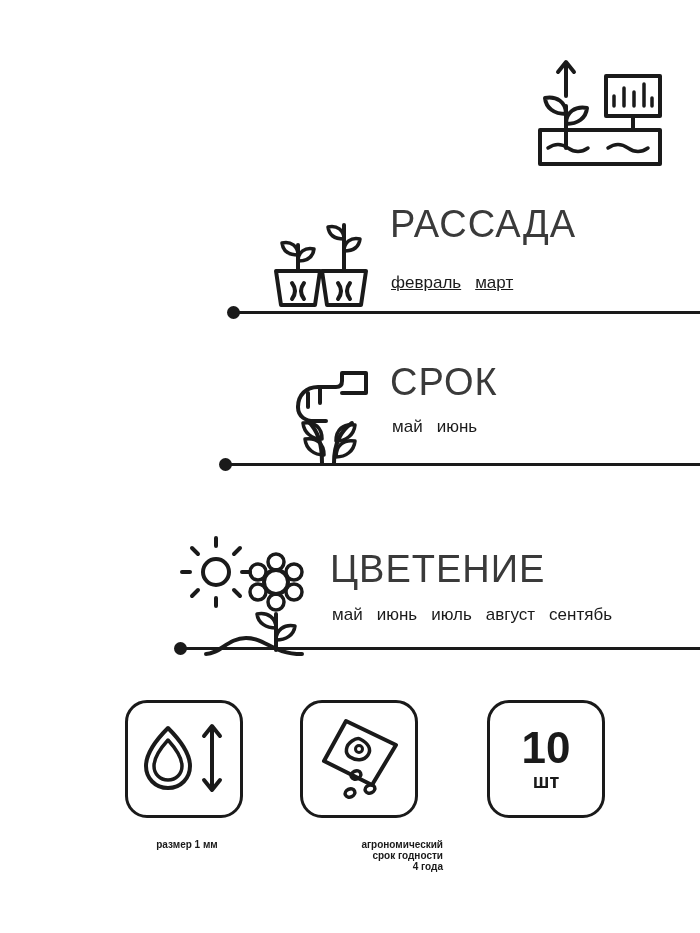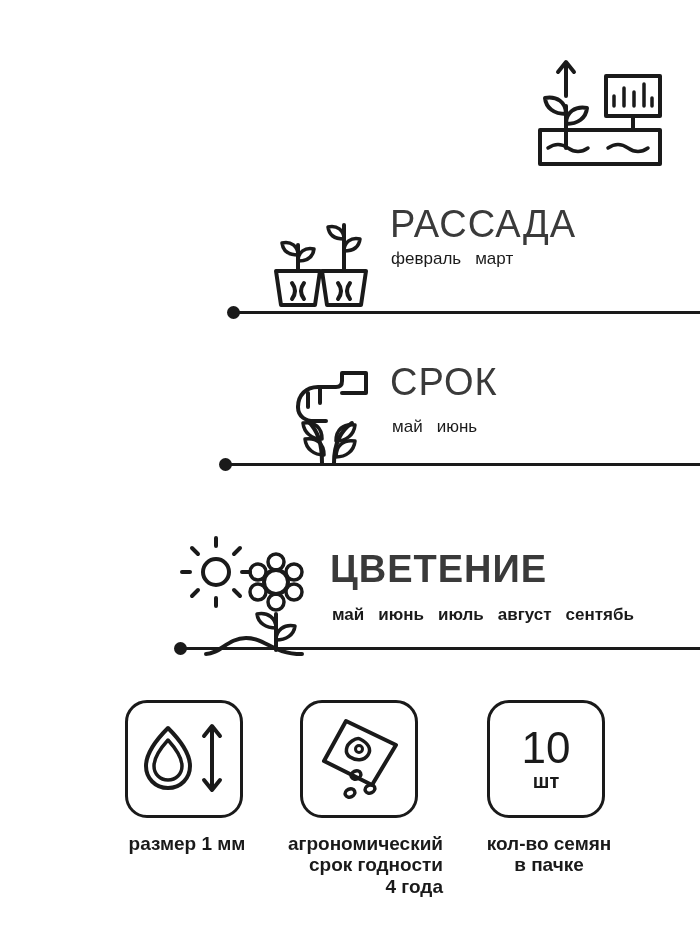--- a/index.html
+++ b/index.html
@@ -103,28 +103,29 @@
     top: 0; left: 0;
     width: 100%;
     height: 100%;
     display: flex;
     align-items: center;
     justify-content: center;
   }
   .card-caption {
     position: absolute;
     text-align: center;
-    font-size: 19px;
+    font-size: 10px;
     line-height: 1.12;
     color: #1a1a1a;
     font-weight: bold;
+    margin-top: 6px;
   }
   .count-number {
     font-size: 44px;
-    font-weight: normal;
+    font-weight: bold;
     line-height: 0.95;
     text-align: center;
     color: #1a1a1a;
   }
   .count-unit {
     font-size: 20px;
     font-weight: bold;
     text-align: center;
     color: #1a1a1a;
     line-height: 1;
@@ -182,21 +183,21 @@
       <path d="M32 56 C41 56 47 52 48 44 C39 42 32 47 32 56 Z" stroke="#1a1a1a" stroke-width="3.5" stroke-linejoin="round"></path>
 
       <path d="M78 64 V20" stroke="#1a1a1a" stroke-width="4" stroke-linecap="round"></path>
       <path d="M78 34 C69 34 63 30 62 22 C71 20 78 25 78 34 Z" stroke="#1a1a1a" stroke-width="3.5" stroke-linejoin="round"></path>
       <path d="M78 46 C87 46 93 42 94 34 C85 32 78 37 78 46 Z" stroke="#1a1a1a" stroke-width="3.5" stroke-linejoin="round"></path>
     </svg>
   </div>
 
   <div class="stage-label" style="left:390px; top:18px;">РАССАДА</div>
 
-  <div class="stage-months" style="left:391px; top:64px;">
+  <div class="stage-months" style="left:391px; top:88px;text-decoration:underline;">
     <span>февраль</span><span>март</span>
   </div>
 
   <div class="rule" style="left:236px; top:126px; width:464px;"></div>
   <div class="rule-dot" style="left:227px; top:121px;"></div>
 </div>
 
 <div class="stage" style="top:345px;height:145px;">
   <div class="stage-icon" style="left:278px; top:14px;">
     <svg width="110" height="112" viewBox="0 0 110 112" fill="none" xmlns="http://www.w3.org/2000/svg">
@@ -220,21 +221,21 @@
   <div class="stage-label" style="left:390px; top:16px;">СРОК</div>
 
   <div class="stage-months" style="left:392px; top:72px;">
     <span>май</span><span>июнь</span>
   </div>
 
   <div class="rule" style="left:228px; top:118px; width:472px;"></div>
   <div class="rule-dot" style="left:219px; top:113px;"></div>
 </div>
 
-<div class="stage" style="top:520px;height:160px;font-weight:bold;">
+<div class="stage" style="top:520px;height:160px;">
   <div class="stage-icon" style="left:176px; top:12px;">
     <svg width="150" height="130" viewBox="0 0 150 130" fill="none" xmlns="http://www.w3.org/2000/svg">
 
       <circle cx="40" cy="40" r="13" stroke="#1a1a1a" stroke-width="4"></circle>
       <path d="M40 14 V6 M40 74 V66 M14 40 H6 M74 40 H66 M22 22 L16 16 M58 58 L64 64 M58 22 L64 16 M22 58 L16 64" stroke="#1a1a1a" stroke-width="4" stroke-linecap="round"></path>
 
       <circle cx="100" cy="50" r="12" stroke="#1a1a1a" stroke-width="4"></circle>
       <circle cx="100" cy="30" r="8" stroke="#1a1a1a" stroke-width="3.5"></circle>
       <circle cx="118" cy="40" r="8" stroke="#1a1a1a" stroke-width="3.5"></circle>
       <circle cx="118" cy="60" r="8" stroke="#1a1a1a" stroke-width="3.5"></circle>
@@ -297,17 +298,15 @@
 4 года</div>
   </div>
 
   <div class="card" style="left:487px; top:0;">
     <div class="card-inner">
       <div class="count-stack">
         <div class="count-number">10</div>
         <div class="count-unit">шт</div>
       </div>
     </div>
-    <div class="card-caption" style="left:-18px; top:130px; width:154px; white-space:pre-line;">кол-во семян
-в пачке</div>
   </div>
 
 </div>
 
 </body></html>

